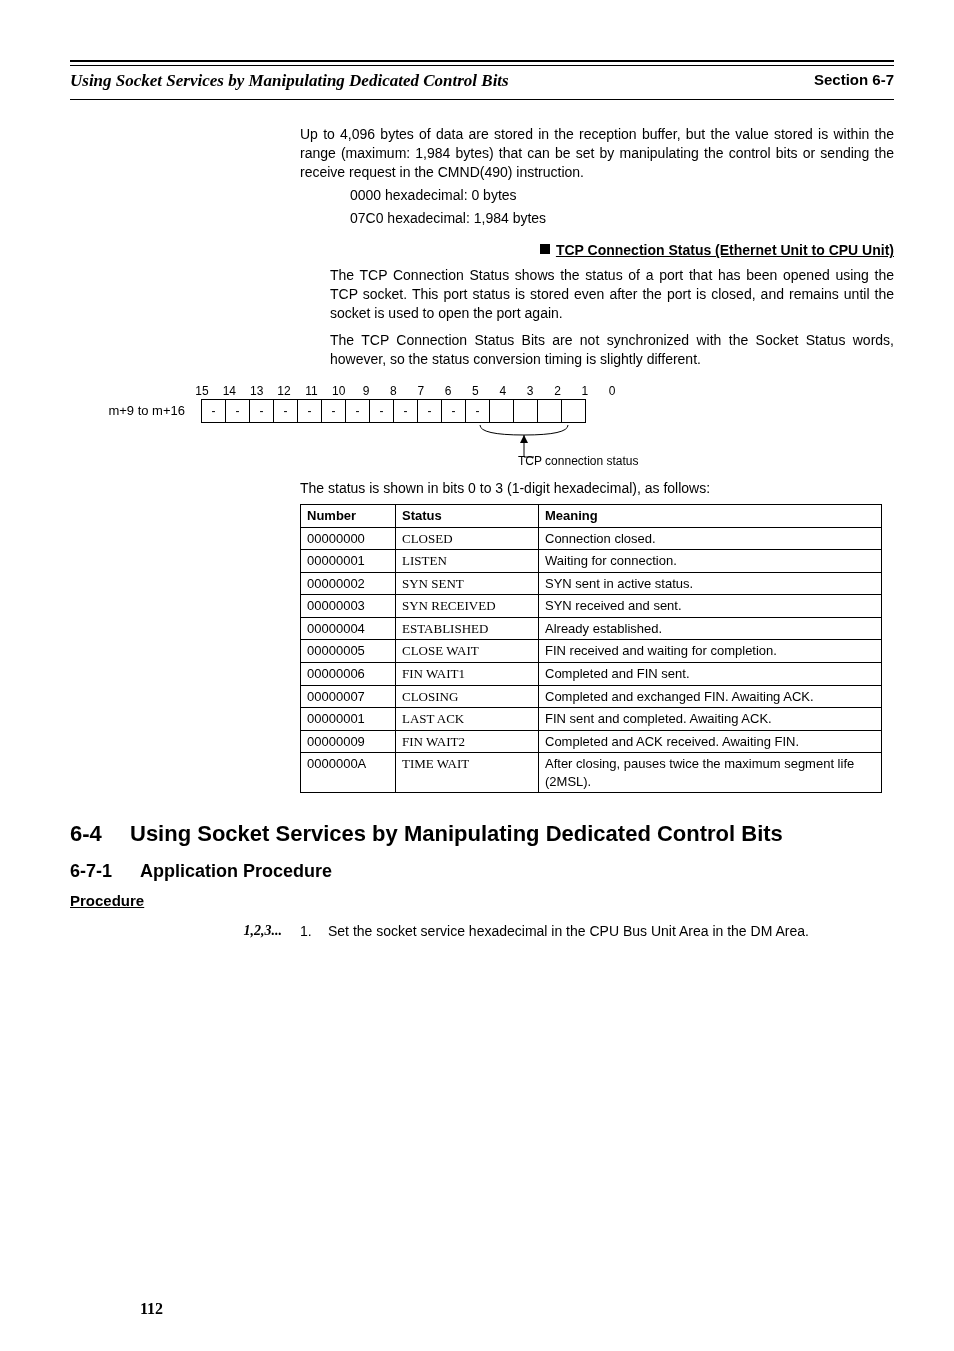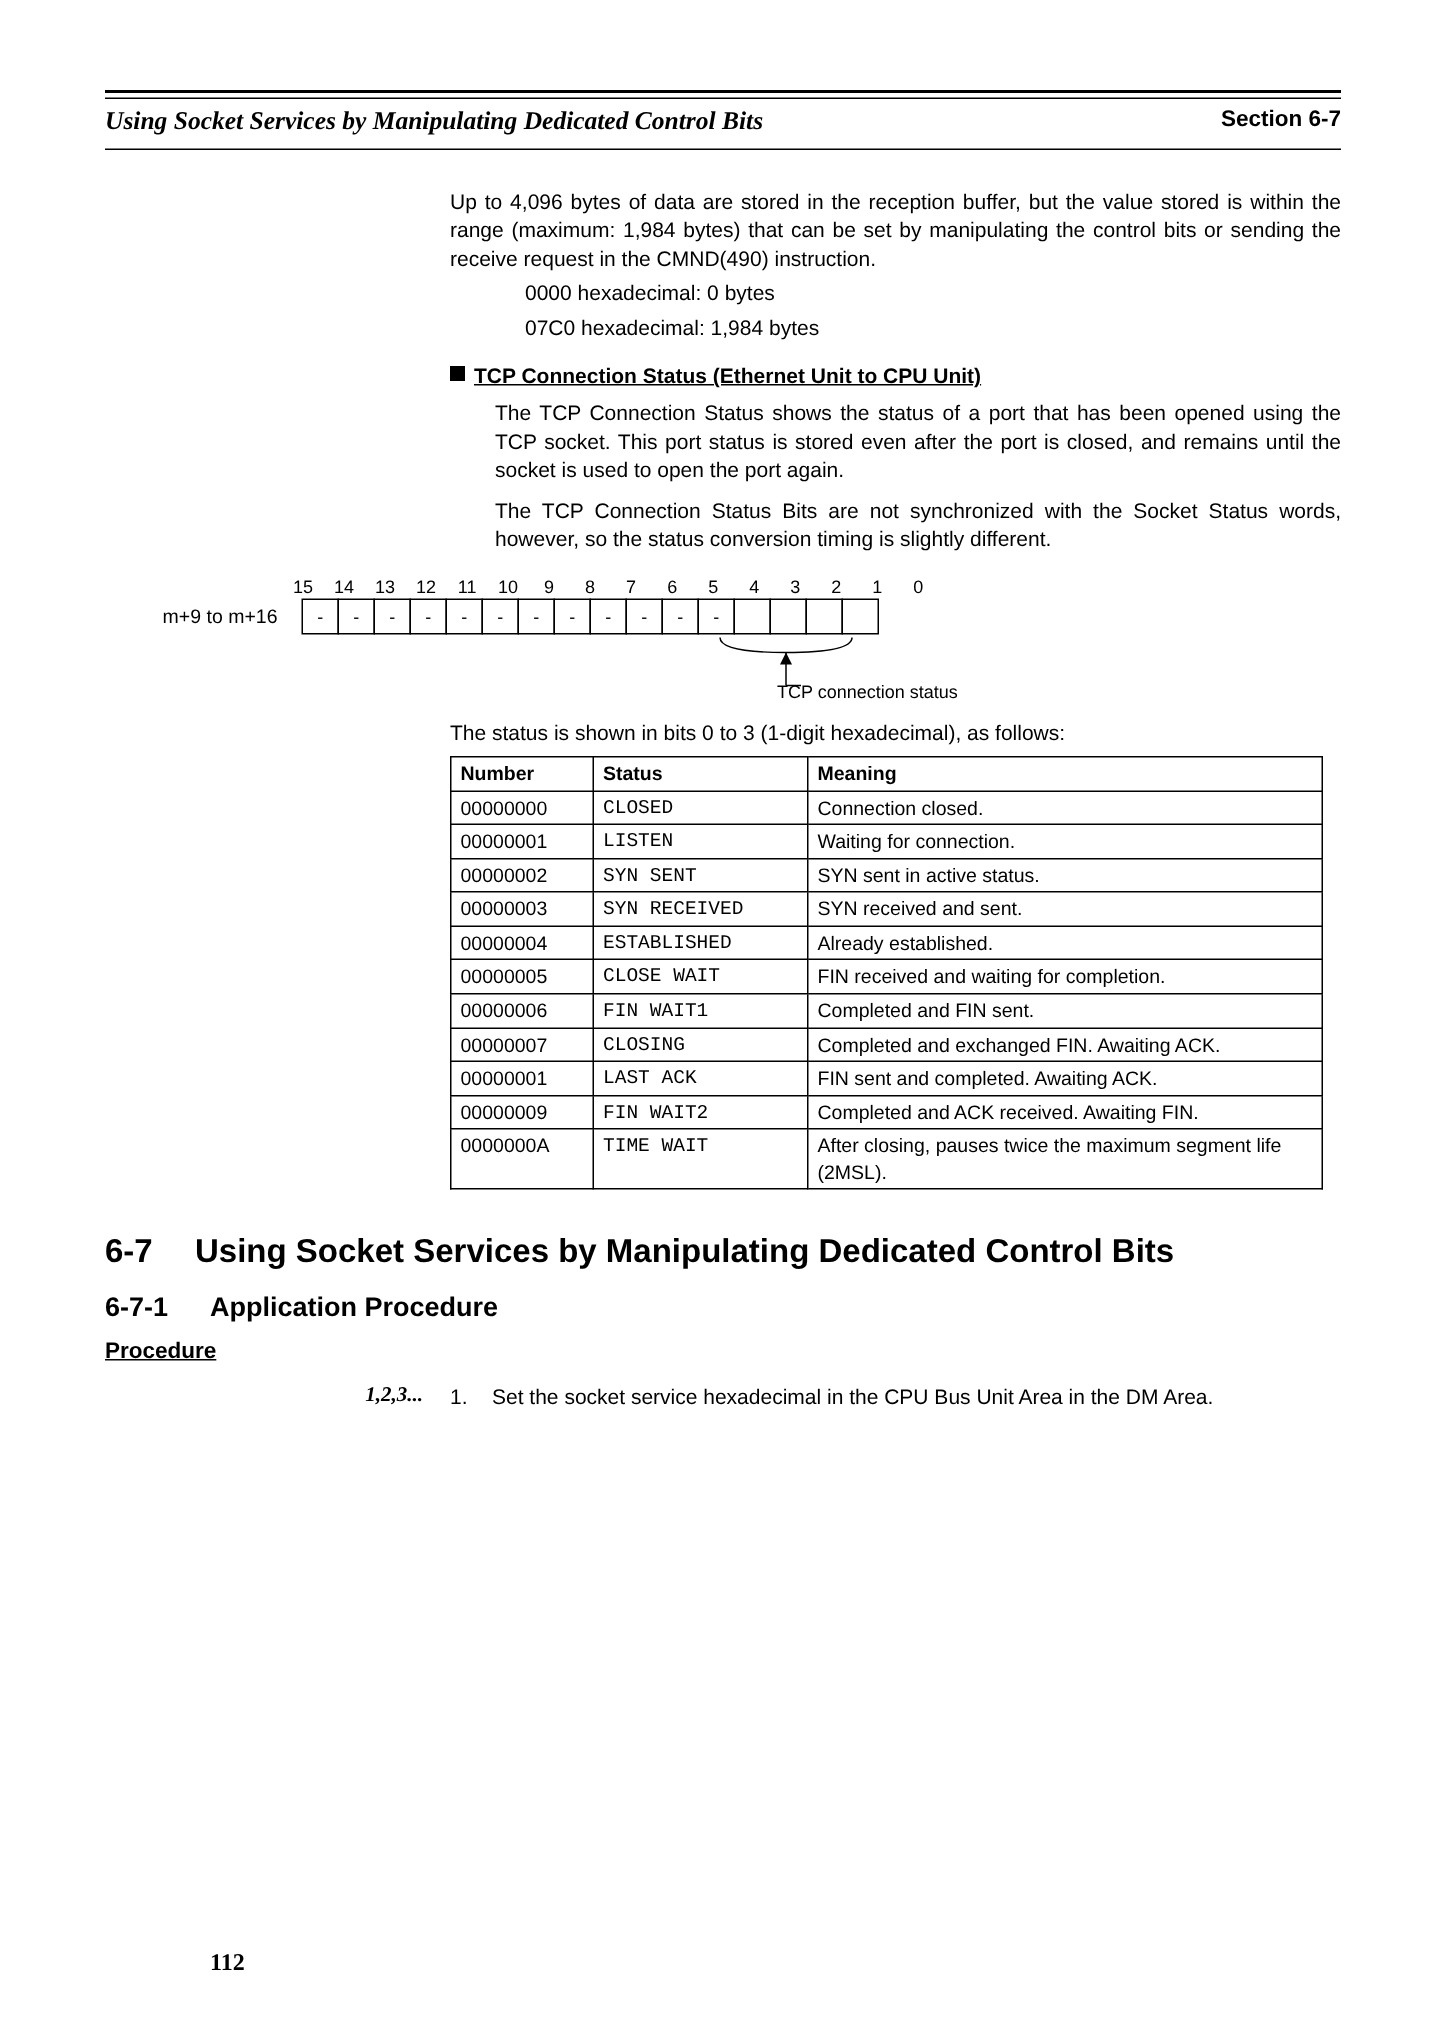--- a/index.html
+++ b/index.html
@@ -47,20 +47,21 @@
     display: inline-block;
     width: 10px; height: 10px;
     background: #000;
     margin-right: 6px;
     vertical-align: 1px;
   }
   .sub-head {
     margin-left: 230px;
     margin-top: 14px;
     font-weight: bold;
+    text-align: right;
   }
   .sub-head span.underline {
     text-decoration: underline;
   }
   .diagram {
     margin-top: 14px;
     position: relative;
     font-size: 12px;
   }
   .bit-header {
@@ -111,21 +112,21 @@
     border: 1px solid #000;
     padding: 2px 6px;
     text-align: left;
     vertical-align: top;
   }
   .status-table th {
     text-align: left;
     font-weight: bold;
   }
   .mono {
-    font-family: Liberation Mono, monospace;
+    font-family: Liberation Serif, serif;
     font-size: 13px;
   }
   h1.sec-title {
     font-size: 22px;
     font-weight: bold;
     margin: 26px 0 4px 0;
     display: flex;
   }
   h1.sec-title .num {
     width: 60px;
@@ -316,21 +317,21 @@
         </tr>
         <tr>
           <td>0000000A</td>
           <td class="mono">TIME WAIT</td>
           <td>After closing, pauses twice the maximum segment life (2MSL).</td>
         </tr>
       </tbody>
 </table>
 
 <h1 class="sec-title">
-  <span class="num">6-7</span>
+  <span class="num">6-4</span>
   <span>Using Socket Services by Manipulating Dedicated Control Bits</span>
 </h1>
 
 <h2 class="sub-title">
   <span class="num">6-7-1</span>
   <span>Application Procedure</span>
 </h2>
 
 <div class="proc-head">Procedure</div>
 

